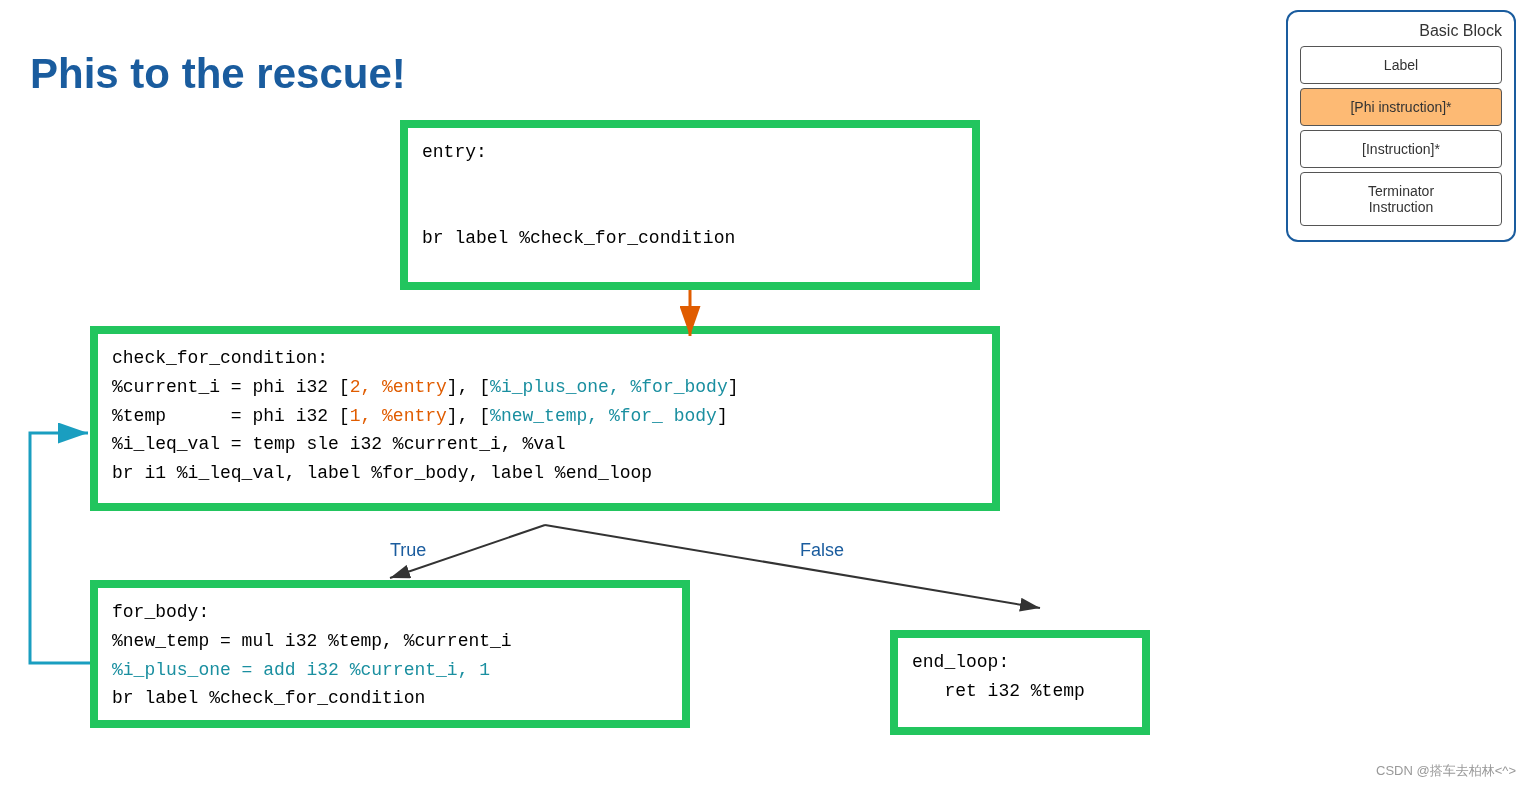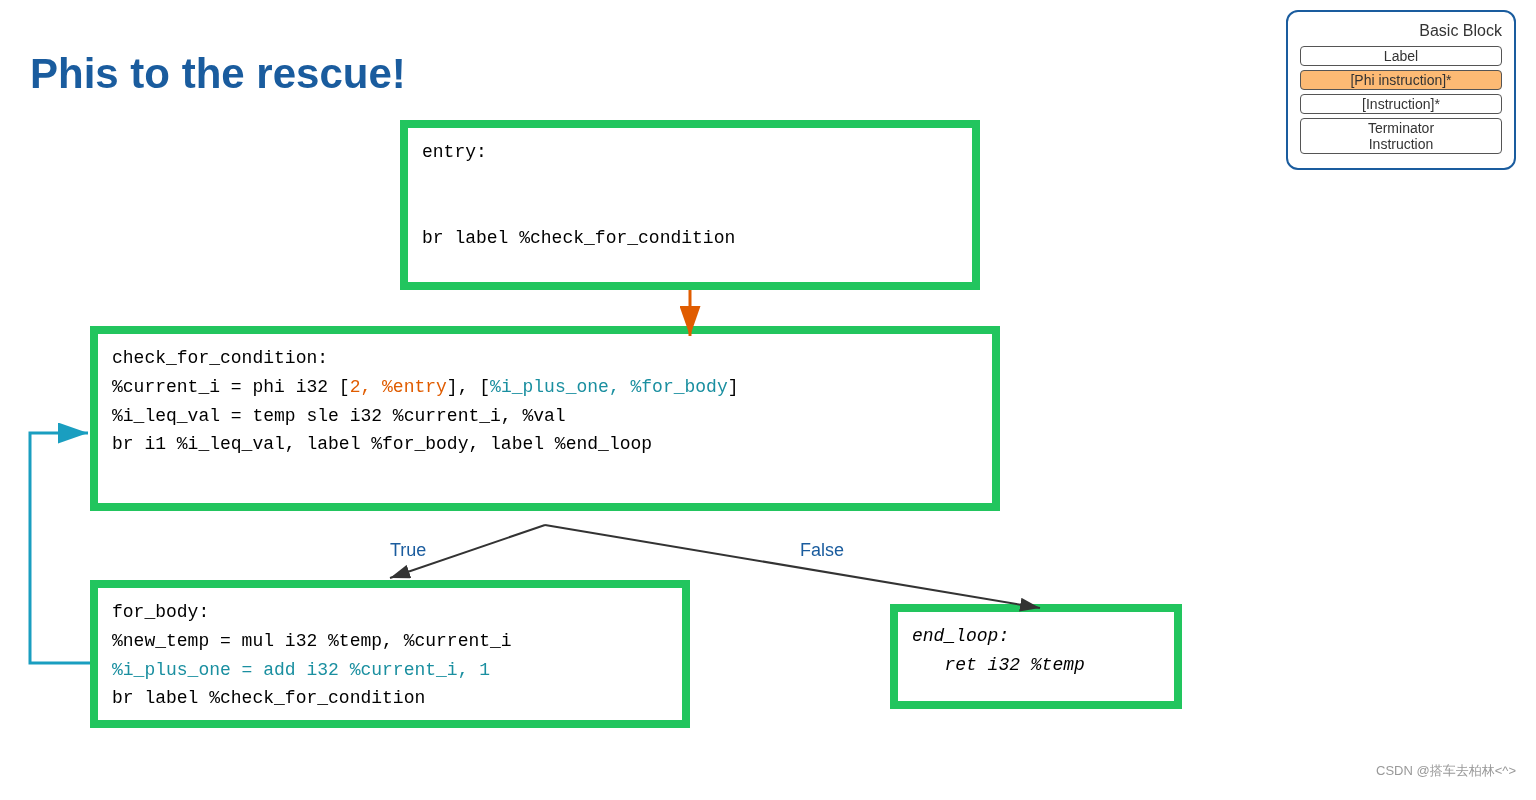--- a/index.html
+++ b/index.html
@@ -35,21 +35,21 @@
       text-align: right;
       font-family: Arial, sans-serif;
       font-size: 16px;
       color: #333;
       margin-bottom: 6px;
     }
     .legend-item {
       border: 1px solid #555;
       border-radius: 4px;
       text-align: center;
-      padding: 1px 8px;
+      padding: 10px 8px;
       margin: 4px 0;
       font-family: Arial, sans-serif;
       font-size: 14px;
       background: white;
       color: #333;
     }
     .legend-item.phi {
       background: #fdba74;
       border-color: #555;
       font-weight: normal;
@@ -76,25 +76,24 @@
       width: 910px;
       height: 185px;
     }
     .block-forbody {
       top: 580px;
       left: 90px;
       width: 600px;
       height: 148px;
     }
     .block-endloop {
-      top: 604px;
+      top: 630px;
       left: 890px;
-      width: 292px;
+      width: 260px;
       height: 105px;
-      font-style: italic;
     }
 
     .text-red { color: #e05c00; }
     .text-blue { color: #1a8fa0; }
 
     
     .arrows-svg {
       position: absolute;
       top: 0;
       left: 0;
@@ -148,20 +147,23 @@
   <span>entry:</span><br>
   <br>
   <br>
   <span>br label %check_for_condition</span>
 </div>
 
 <div class="block block-check">
   <div>check_for_condition:</div>
   <div>
     %current_i = phi i32 [<span class="text-red">2, %entry</span>], [<span class="text-blue">%i_plus_one, %for_body</span>]
+  </div>
+  <div>
+    %temp&nbsp;&nbsp;&nbsp;&nbsp;&nbsp; = phi i32 [<span class="text-red">1, %entry</span>], [<span class="text-blue">%new_temp, %for_ body</span>]
   </div>
   <div>%i_leq_val = temp sle i32 %current_i, %val</div>
   <div>br i1 %i_leq_val, label %for_body, label %end_loop</div>
 </div>
 
 <div class="block block-forbody">
   <div>for_body:</div>
   <div>%new_temp = mul i32 %temp, %current_i</div>
   <div class="text-blue">%i_plus_one = add i32 %current_i, 1</div>
   <div>br label %check_for_condition</div>

